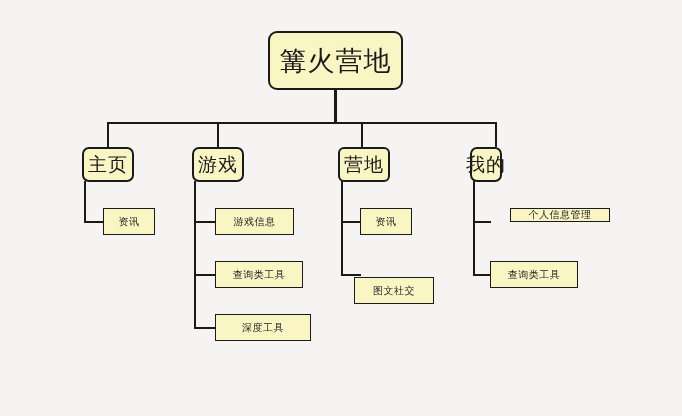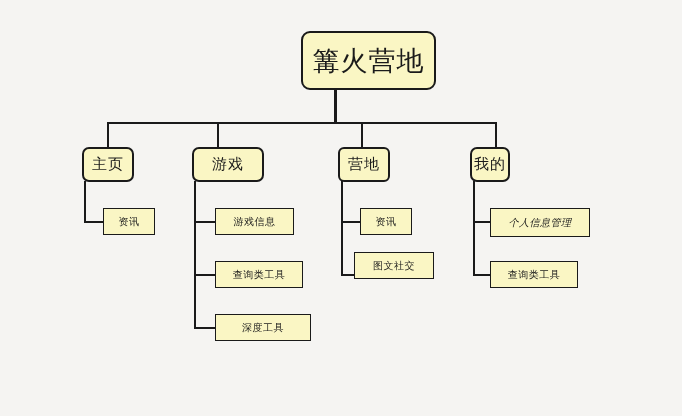--- a/index.html
+++ b/index.html
@@ -42,21 +42,21 @@
     white-space: nowrap;
     letter-spacing: 1px;
   }
   .node-root {
     border-radius: 9px;
     font-size: 27px;
     border-width: 2px;
   }
   .node-branch {
     border-radius: 7px;
-    font-size: 15px;
+    font-size: 19px;
   }
   .node-leaf {
     border-radius: 0;
     border-width: 1.5px;
     font-size: 10px;
     letter-spacing: 0.5px;
   }
 </style>
 </head>
 <body>
@@ -80,39 +80,39 @@
   <div class="line line-h" style="left:194px; top:327px; width:22px;"></div>
 
   <div class="line line-v" style="left:341px; top:181px; height:94px;"></div>
   <div class="line line-h" style="left:341px; top:221px; width:20px;"></div>
   <div class="line line-h" style="left:341px; top:274px; width:20px;"></div>
 
   <div class="line line-v" style="left:473px; top:181px; height:94px;"></div>
   <div class="line line-h" style="left:473px; top:221px; width:18px;"></div>
   <div class="line line-h" style="left:473px; top:274px; width:18px;"></div>
 
-  <div class="node node-root" style="left:268px; top:31px; width:135px; height:59px;margin-left:33px;">篝火营地</div>
+  <div class="node node-root" style="left:268px; top:31px; width:135px; height:59px;">篝火营地</div>
 
   <div class="node node-branch" style="left:82px; top:147px; width:52px; height:35px;">主页</div>
 
-  <div class="node node-branch" style="left:192px; top:147px; width:72px; height:35px;">游戏</div>
+  <div class="node node-branch" style="left:192px; top:147px; width:52px; height:35px;">游戏</div>
 
   <div class="node node-branch" style="left:338px; top:147px; width:52px; height:35px;border-radius:6px;">营地</div>
 
-  <div class="node node-branch" style="left:470px; top:147px; width:40px; height:35px;">我的</div>
+  <div class="node node-branch" style="left:470px; top:147px; width:32px; height:35px;">我的</div>
 
   <div class="node node-leaf" style="left:103px; top:208px; width:52px; height:27px;">资讯</div>
 
   <div class="node node-leaf" style="left:215px; top:208px; width:79px; height:27px;">游戏信息</div>
 
   <div class="node node-leaf" style="left:215px; top:261px; width:88px; height:27px;">查询类工具</div>
 
   <div class="node node-leaf" style="left:215px; top:314px; width:96px; height:27px;">深度工具</div>
 
   <div class="node node-leaf" style="left:360px; top:208px; width:52px; height:27px;">资讯</div>
 
-  <div class="node node-leaf" style="left:354px; top:252px; width:80px; height:27px;">图文社交</div>
+  <div class="node node-leaf" style="left:354px; top:277px; width:80px; height:27px;">图文社交</div>
 
-  <div class="node node-leaf" style="left:490px; top:208px; width:100px; height:29px;font-style:italic;">个人信息管理</div>
+  <div class="node node-leaf" style="left:510px; top:208px; width:100px; height:14px;">个人信息管理</div>
 
   <div class="node node-leaf" style="left:490px; top:261px; width:88px; height:27px;">查询类工具</div>
 
 </div>
 
 </body></html>

